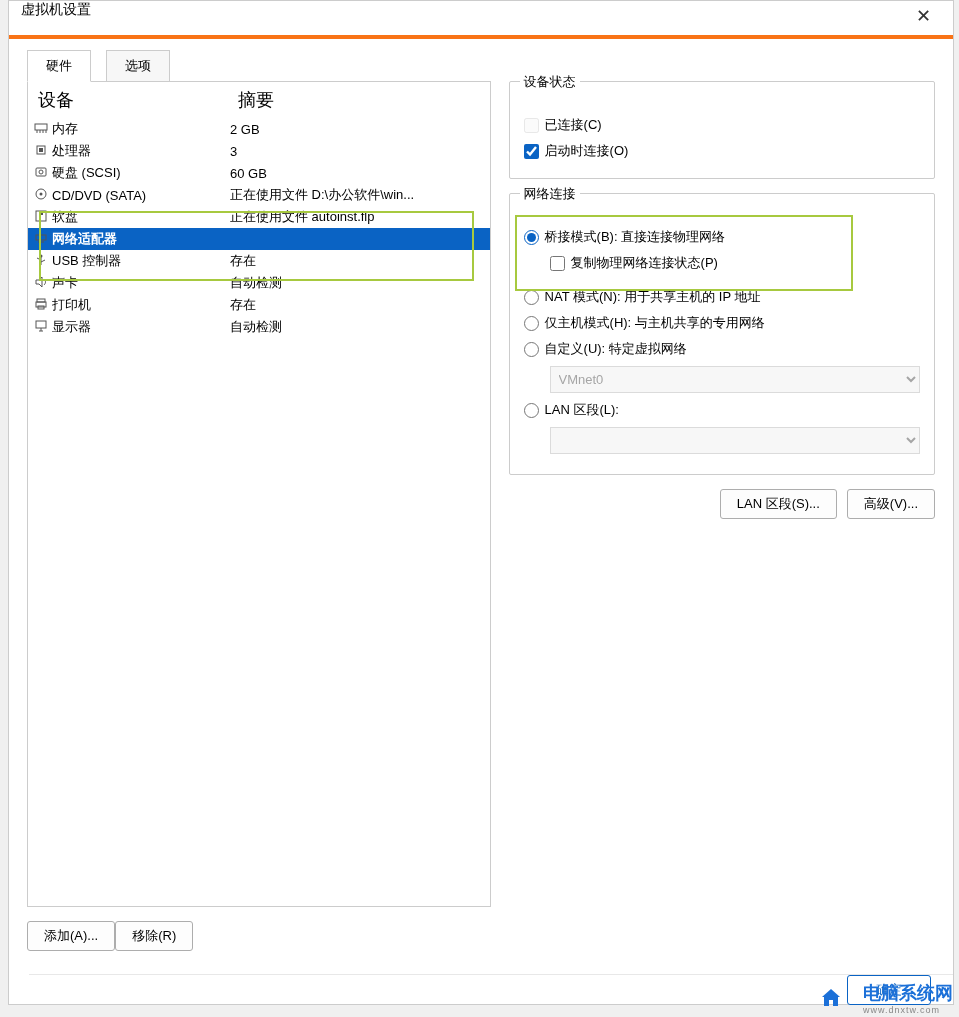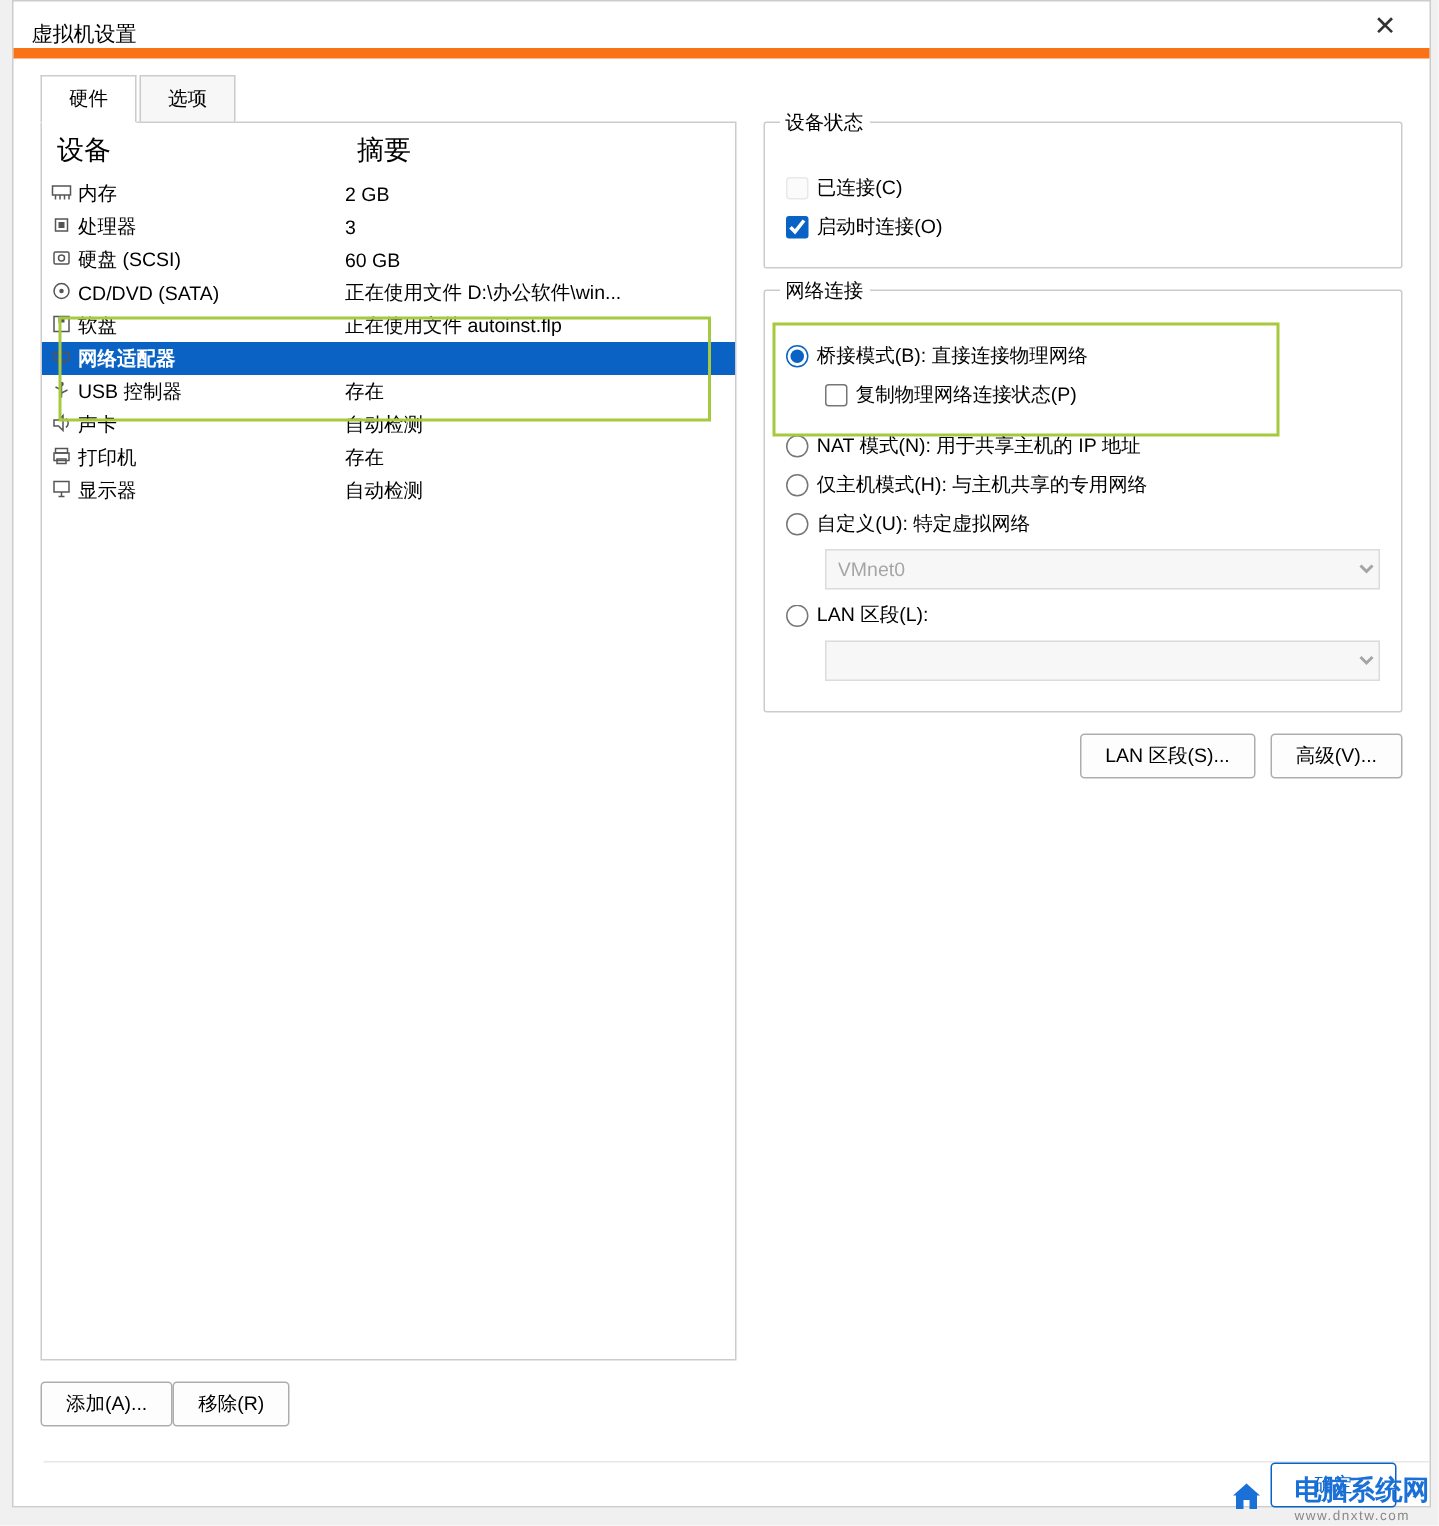--- a/index.html
+++ b/index.html
@@ -15,30 +15,30 @@
 .dialog {
   position: absolute;
   left: 8px; top: 0;
   width: 946px; height: 1005px;
   background: #fff;
   border: 1px solid #ccc;
 }
 .titlebar {
   height: 38px;
   display: flex;
-  align-items: flex-end;
+  align-items: flex-start;
   padding: 0 12px;
-  border-bottom: 7px solid #f97316;
+  border-bottom: 4px solid #f97316;
 }
 .titlebar .title { flex: 1; font-size: 14px; }
 .titlebar .close { font-size: 18px; cursor: pointer; color: #333; padding: 4px 10px; }
 .tabs {
   display: flex;
   padding: 10px 0 0 18px;
-  gap: 3px;
+  gap: 16px;
   text-align: right;
 }
 .tab {
   padding: 6px 18px;
   border: 1px solid #ccc;
   background: #f7f7f7;
   cursor: pointer;
   font-size: 13px;
   position: relative;
   top: 1px;

